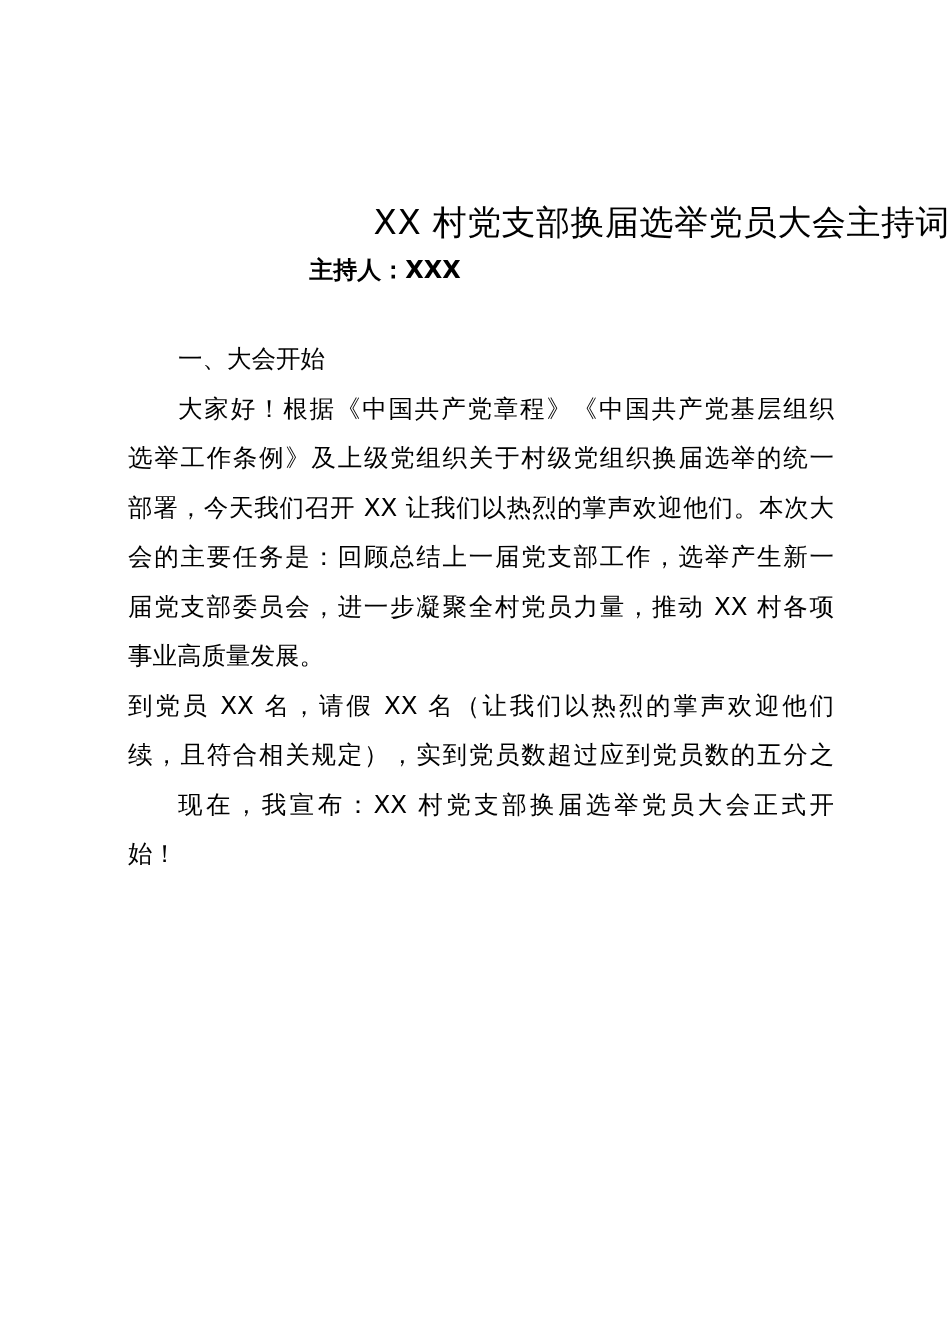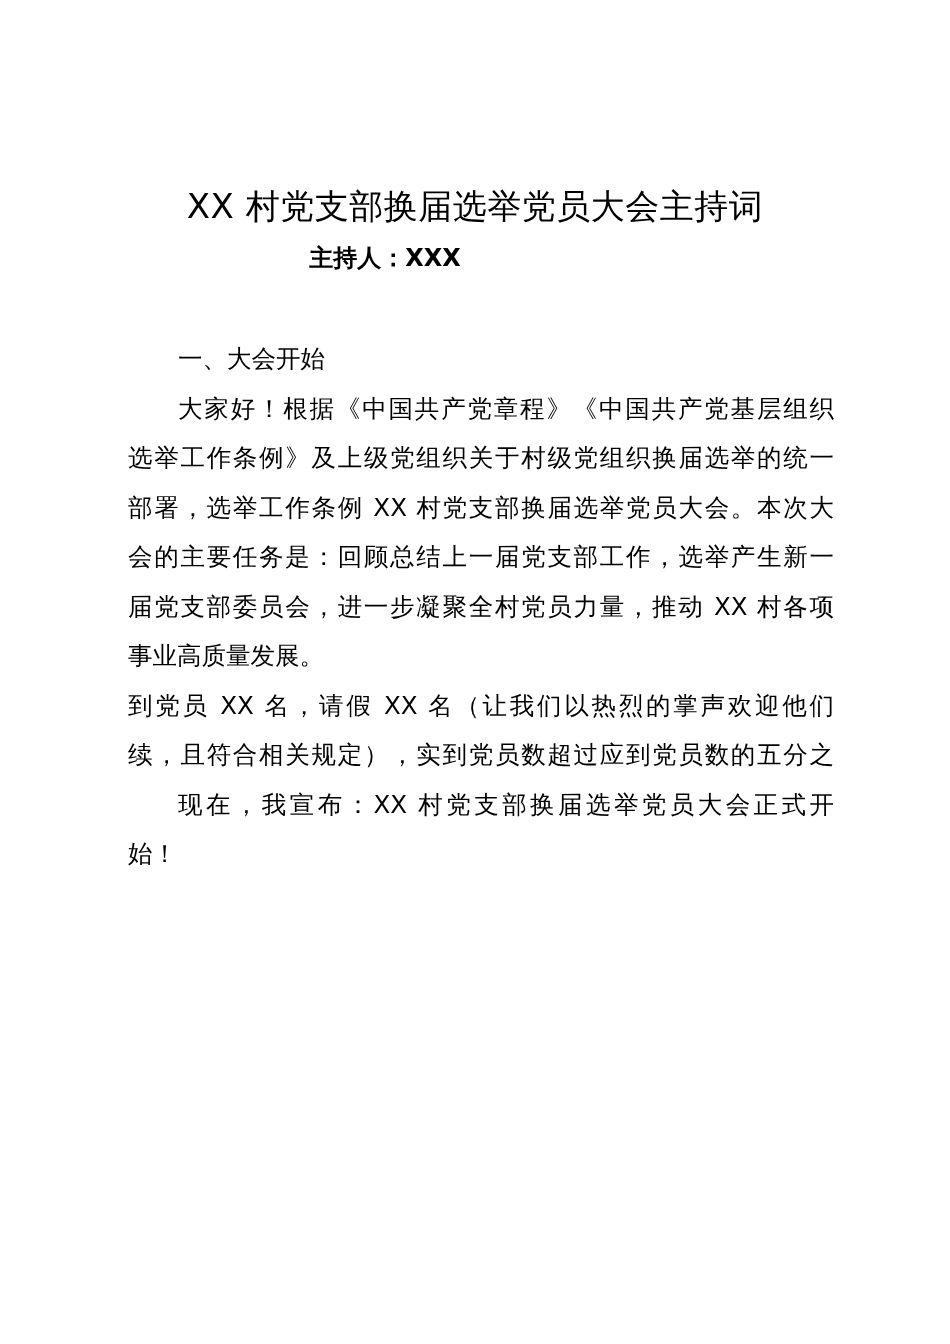--- a/index.html
+++ b/index.html
@@ -17,32 +17,32 @@
     }
     .page {
       position: absolute;
       left: 0; top: 0;
       width: 950px; height: 1344px;
       background: #ffffff;
     }
     .title {
       position: absolute;
       left: 0; width: 950px;
-      top: 184px;
-      text-align: center;
+      top: 200px;
+      text-align: right;
       font-size: 34px;
       line-height: 44px;
       font-weight: normal;
       letter-spacing: 0.5px;
       margin: 0;
     }
     .host {
       position: absolute;
       left: 0; width: 770px;
-      top: 240px;
+      top: 252px;
       text-align: center;
       font-size: 24px;
       line-height: 36px;
       font-weight: bold;
       margin: 0;
     }
     .body {
       position: absolute;
       left: 128px;
       top: 334px;
@@ -68,21 +68,21 @@
   <h1 class="title">XX 村党支部换届选举党员大会主持词</h1>
   <div class="host">主持人：XXX</div>
 
   <div class="body">
     <span class="line indent last">一、大会开始</span>
 
 
     <div>
       <span class="line indent">大家好！根据《中国共产党章程》《中国共产党基层组织</span>
       <span class="line">选举工作条例》及上级党组织关于村级党组织换届选举的统一</span>
-      <span class="line">部署，选举工作条例 XX 村党支部换届选举党员大会。本次大</span>
+      <span class="line">部署，今天我们召开 XX 让我们以热烈的掌声欢迎他们。本次大</span>
       <span class="line">会的主要任务是：回顾总结上一届党支部工作，选举产生新一</span>
       <span class="line">届党支部委员会，进一步凝聚全村党员力量，推动 XX 村各项</span>
       <span class="line last">事业高质量发展。</span>
     </div>
 
 
     <div>
       <span class="line">到党员 XX 名，请假 XX 名（让我们以热烈的掌声欢迎他们</span>
       <span class="line">续，且符合相关规定），实到党员数超过应到党员数的五分之</span>
     </div>

